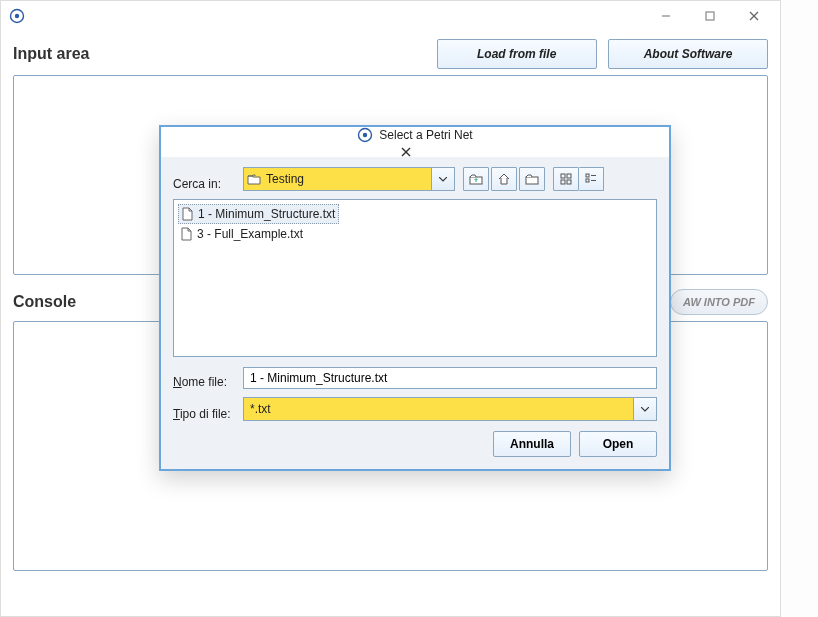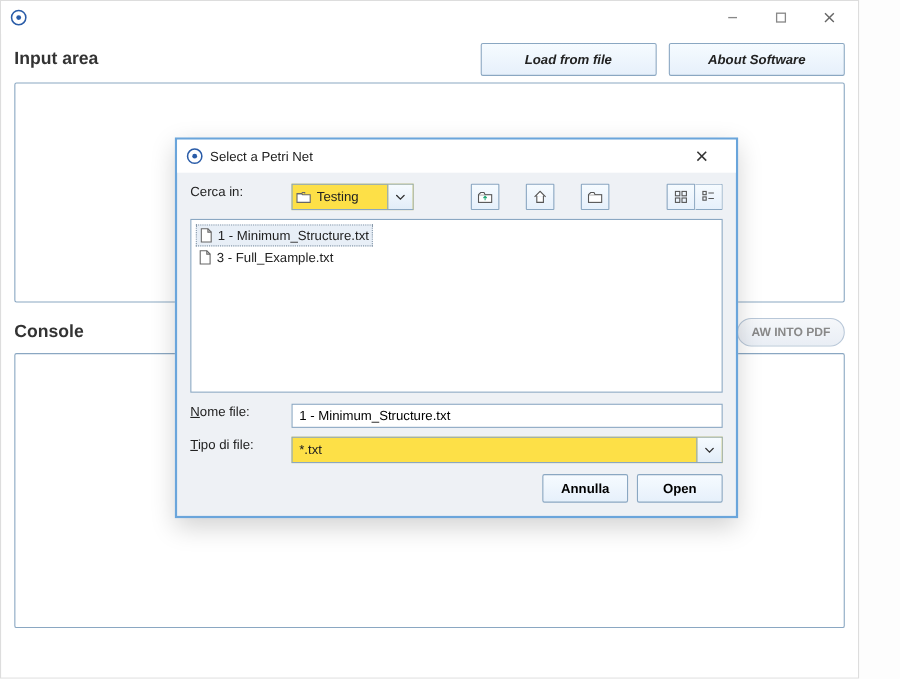--- a/index.html
+++ b/index.html
@@ -94,20 +94,21 @@
     padding: 0 12px;
     border: 1px solid #b8c7d8;
     background: linear-gradient(#f5f7fa, #e9eef5);
     color: #888;
     font-weight: 700;
     font-size: 11px;
     border-radius: 13px;
     display: inline-flex;
     align-items: center;
     justify-content: center;
+    font-style: italic;
   }
   #console-panel { height: 248px; }
 
   
   .dialog {
     position: absolute;
     left: 158px;
     top: 124px;
     width: 512px;
     background: #eef1f5;
@@ -115,29 +116,30 @@
     box-shadow: 0 8px 22px rgba(0,0,0,0.18);
     box-sizing: border-box;
   }
   .dlg-titlebar {
     height: 30px;
     display: flex;
     align-items: center;
     justify-content: space-between;
     padding: 0 8px;
     background: #fff;
+    flex-direction: column;
   }
   .dlg-titlebar .left { display: flex; align-items: center; gap: 6px; }
   .dlg-body {
     padding: 10px 12px 12px 12px;
   }
   .row {
     display: flex;
-    align-items: flex-start;
-    gap: 24px;
+    align-items: flex-end;
+    gap: 2px;
     margin-bottom: 8px;
   }
   .label-col {
     width: 68px;
     text-align: left;
     font-size: 12px;
     color: #222;
     white-space: nowrap;
   }
   .underline-first::first-letter { text-decoration: underline; }

